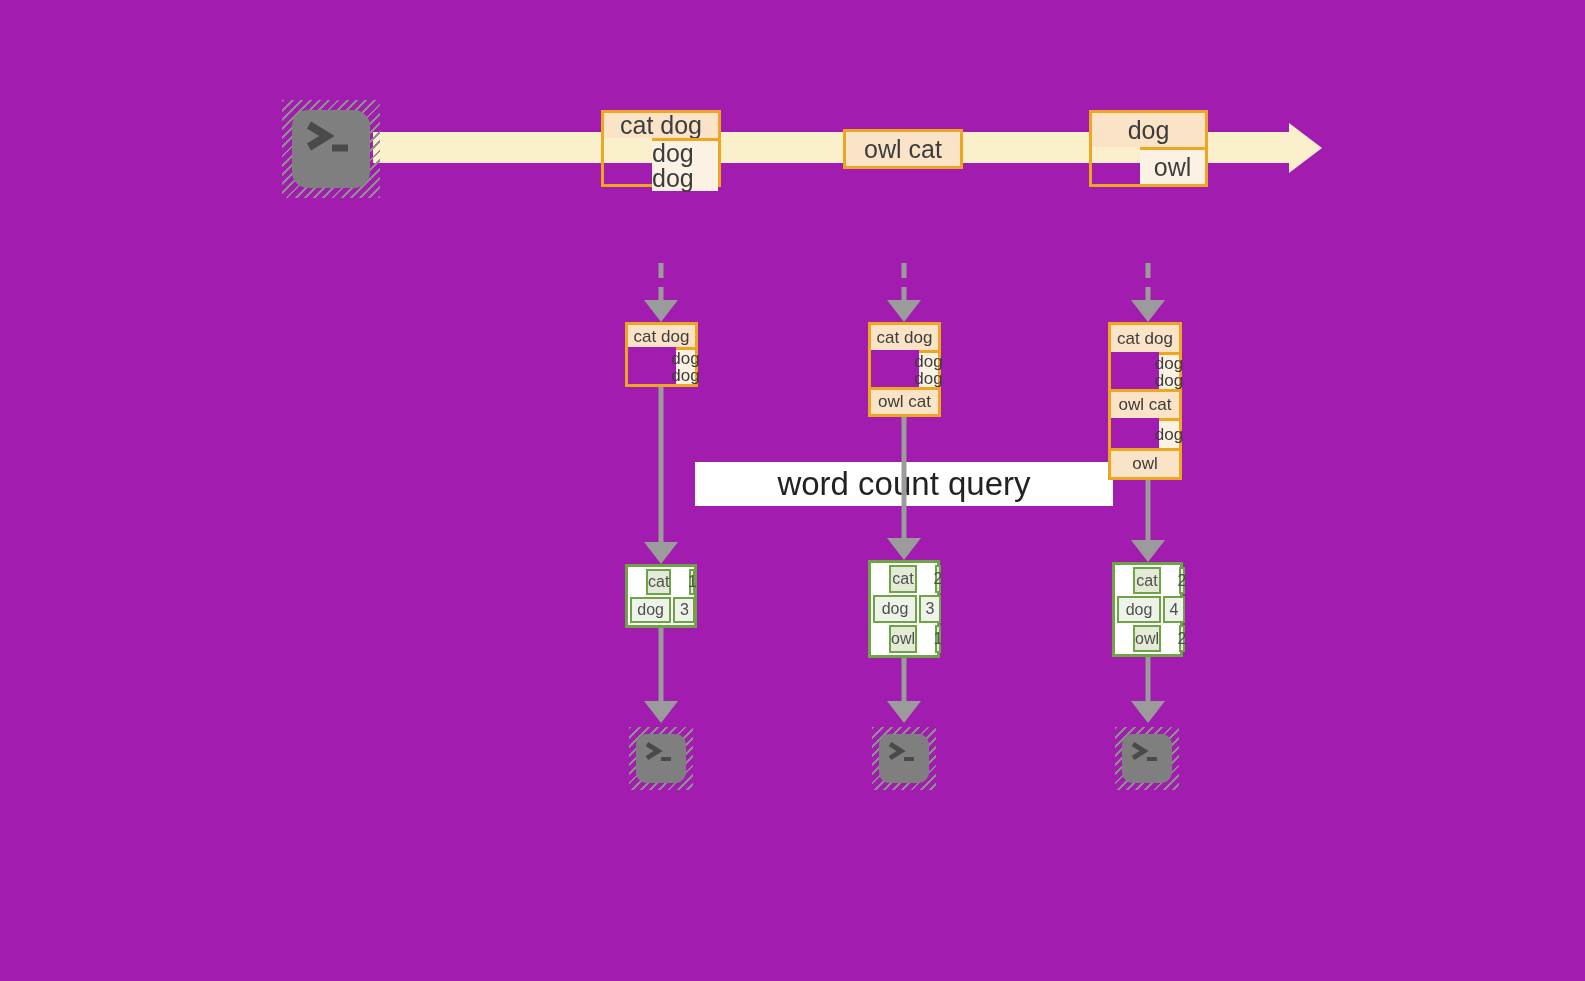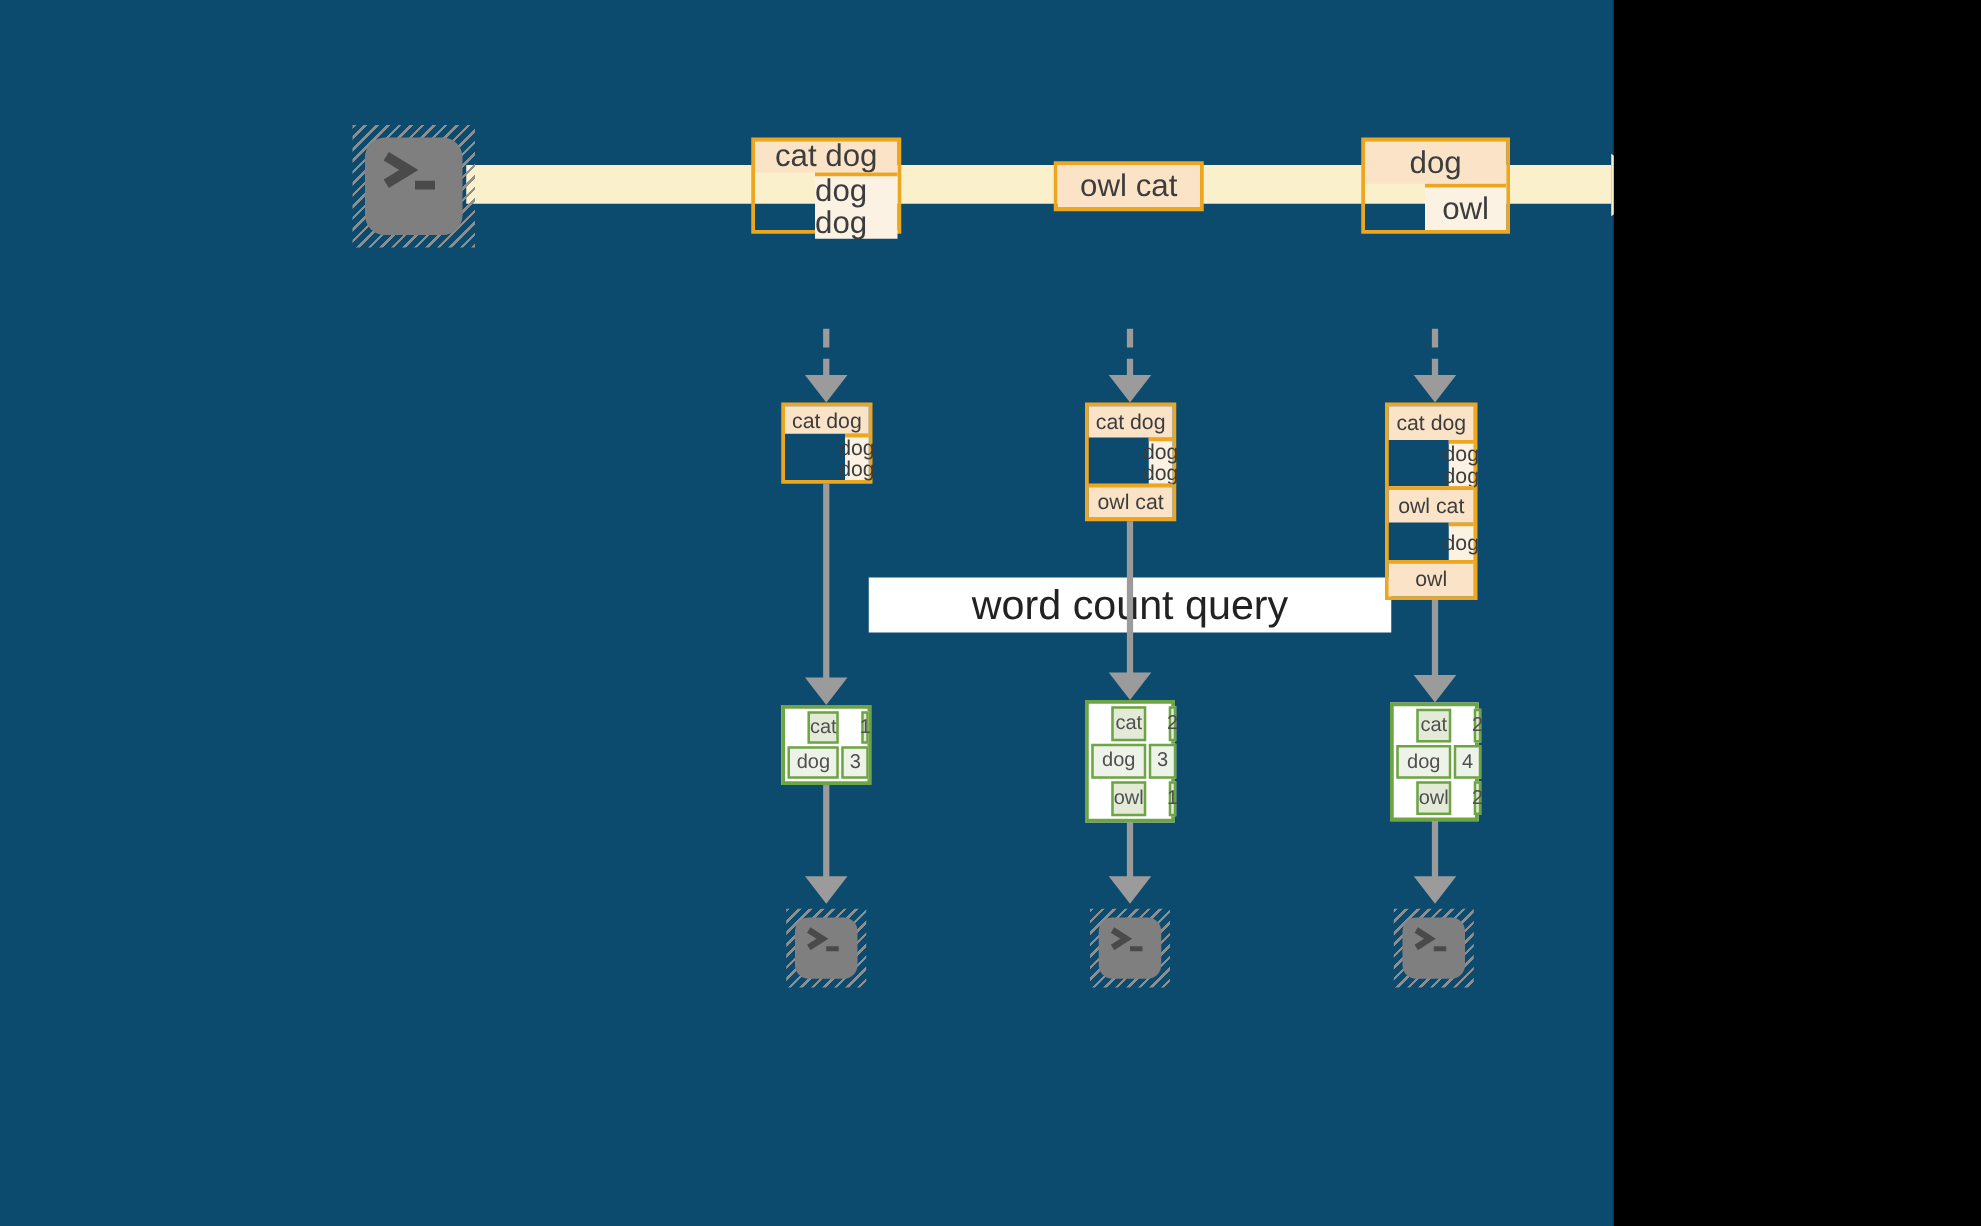--- a/index.html
+++ b/index.html
@@ -1,17 +1,17 @@
 <!DOCTYPE html>
 <html><head>
 <meta charset="utf-8">
 <style>
   html,body{margin:0;padding:0;background:#000;}
   .canvas{
-    position:relative;width:1291px;height:981px;background:#0c4a6e;overflow:hidden;
+    position:relative;width:1585px;height:981px;background:#a21caf;overflow:hidden;
     font-family:"Liberation Sans", sans-serif;
   }
 
   
   .band{position:absolute;left:373px;top:132px;width:916px;height:31px;background:#FAF0CC;z-index:1;}
   .band-head{position:absolute;left:1289px;top:123px;width:0;height:0;z-index:1;
     border-top:25px solid transparent;border-bottom:25px solid transparent;border-left:33px solid #FAF0CC;}
 
   
   .obox{position:absolute;border:3px solid #EDA61F;display:flex;flex-direction:column;

